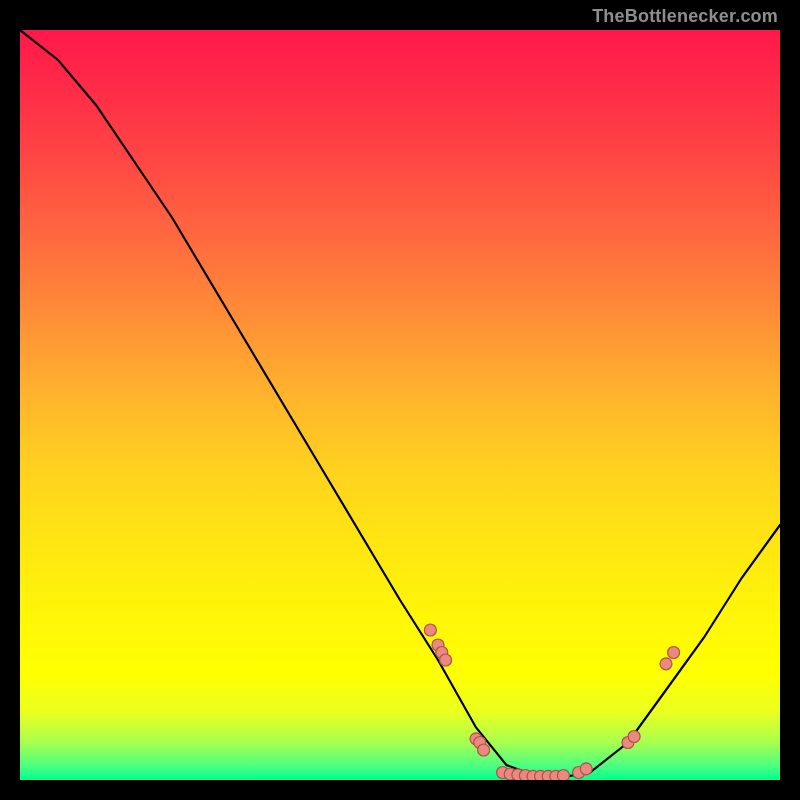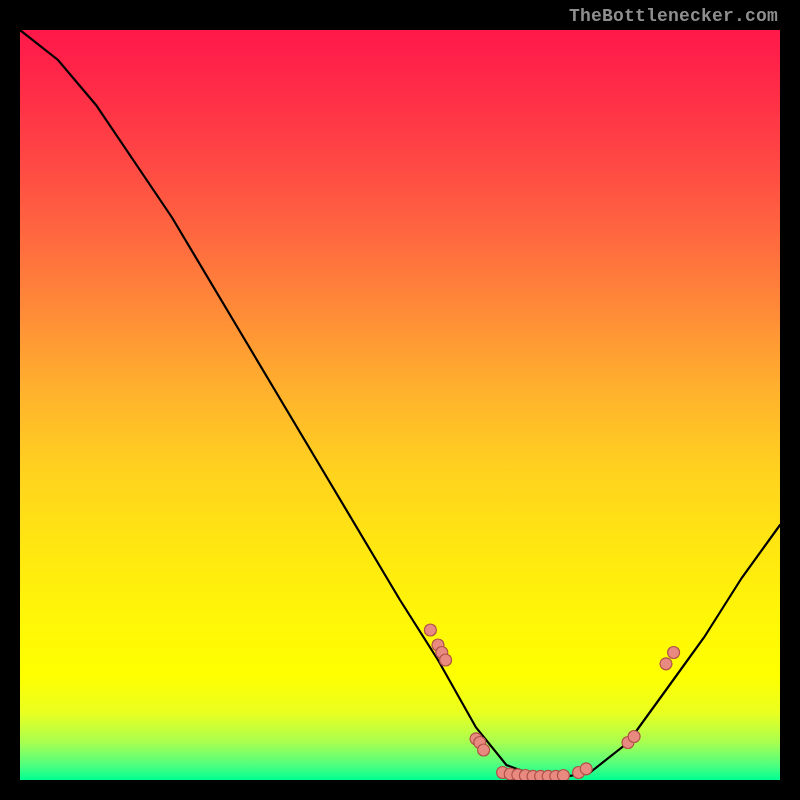--- a/index.html
+++ b/index.html
@@ -36,21 +36,21 @@
       #eaff20 91%,
       #a8ff50 95%,
       #50ff80 98%,
       #00ff90 100%
     );
   }
   .attribution {
     position: absolute;
     top: 6px;
     right: 22px;
-    font-family: Liberation Mono, monospace;
+    font-family: Liberation Sans, sans-serif;
     font-size: 18px;
     font-weight: bold;
     color: #8e8e8e;
     letter-spacing: 0.2px;
   }
   svg.curve {
     position: absolute;
     left: 0;
     top: 0;
     width: 760px;

